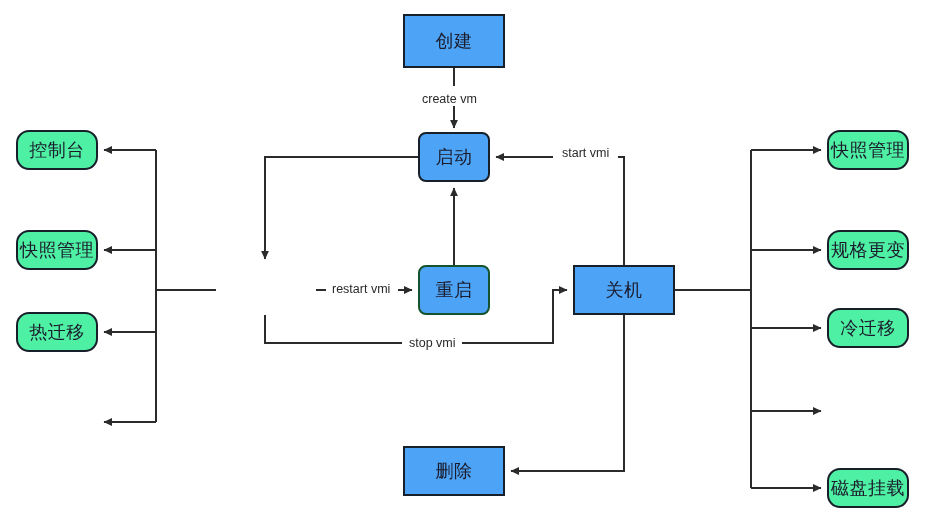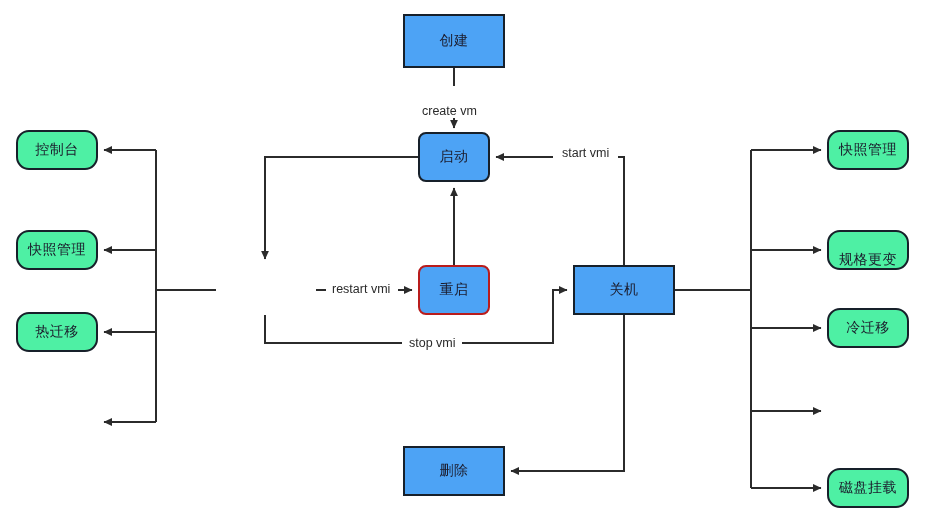--- a/index.html
+++ b/index.html
@@ -25,38 +25,38 @@
     width: 939px;
     height: 521px;
   }
   .node {
     position: absolute;
     box-sizing: border-box;
     display: flex;
     align-items: center;
     justify-content: center;
     text-align: center;
-    font-size: 14px;
+    font-size: 18px;
     line-height: 1.25;
     color: #1b1b2b;
     letter-spacing: 0.5px;
     z-index: 5;
   }
   .node.blue {
     background: #4DA3F5;
     border: 2px solid #17202a;
   }
   .node.blue-round {
     background: #4DA3F5;
     border: 2px solid #17202a;
     border-radius: 8px;
   }
   .node.blue-violet {
     background: #4DA3F5;
-    border: 2px solid #b91c1c;
+    border: 2px solid #14532d;
     border-radius: 8px;
     text-align: center;
   }
   .node.green {
     background: #4EF0A4;
     border: 2px solid #17202a;
     border-radius: 13px;
   }
   .edge-label {
     position: absolute;
@@ -154,34 +154,34 @@
 
   <div class="node green" style="left:16px;top:312px;width:82px;height:40px;">
     <span class="node-label">热迁移</span>
   </div>
 
 
   <div class="node green" style="left:827px;top:130px;width:82px;height:40px;">
     <span class="node-label">快照管理</span>
   </div>
 
-  <div class="node green" style="left:827px;top:230px;width:82px;height:40px;align-items:flex-end;">
+  <div class="node green" style="left:827px;top:230px;width:82px;height:40px;">
     <span class="node-label">规格更变</span>
   </div>
 
   <div class="node green" style="left:827px;top:308px;width:82px;height:40px;">
     <span class="node-label">冷迁移</span>
   </div>
 
 
   <div class="node green" style="left:827px;top:468px;width:82px;height:40px;">
     <span class="node-label">磁盘挂载</span>
   </div>
 
-  <div class="edge-label" style="left:419px;top:92px;margin-top:12px;">create vm</div>
+  <div class="edge-label" style="left:419px;top:92px;">create vm</div>
 
   <div class="edge-label" style="left:559px;top:146px;">start vmi</div>
 
   <div class="edge-label" style="left:329px;top:282px;">restart vmi</div>
 
   <div class="edge-label" style="left:406px;top:336px;">stop vmi</div>
 
 </div>
 
 </body></html>

